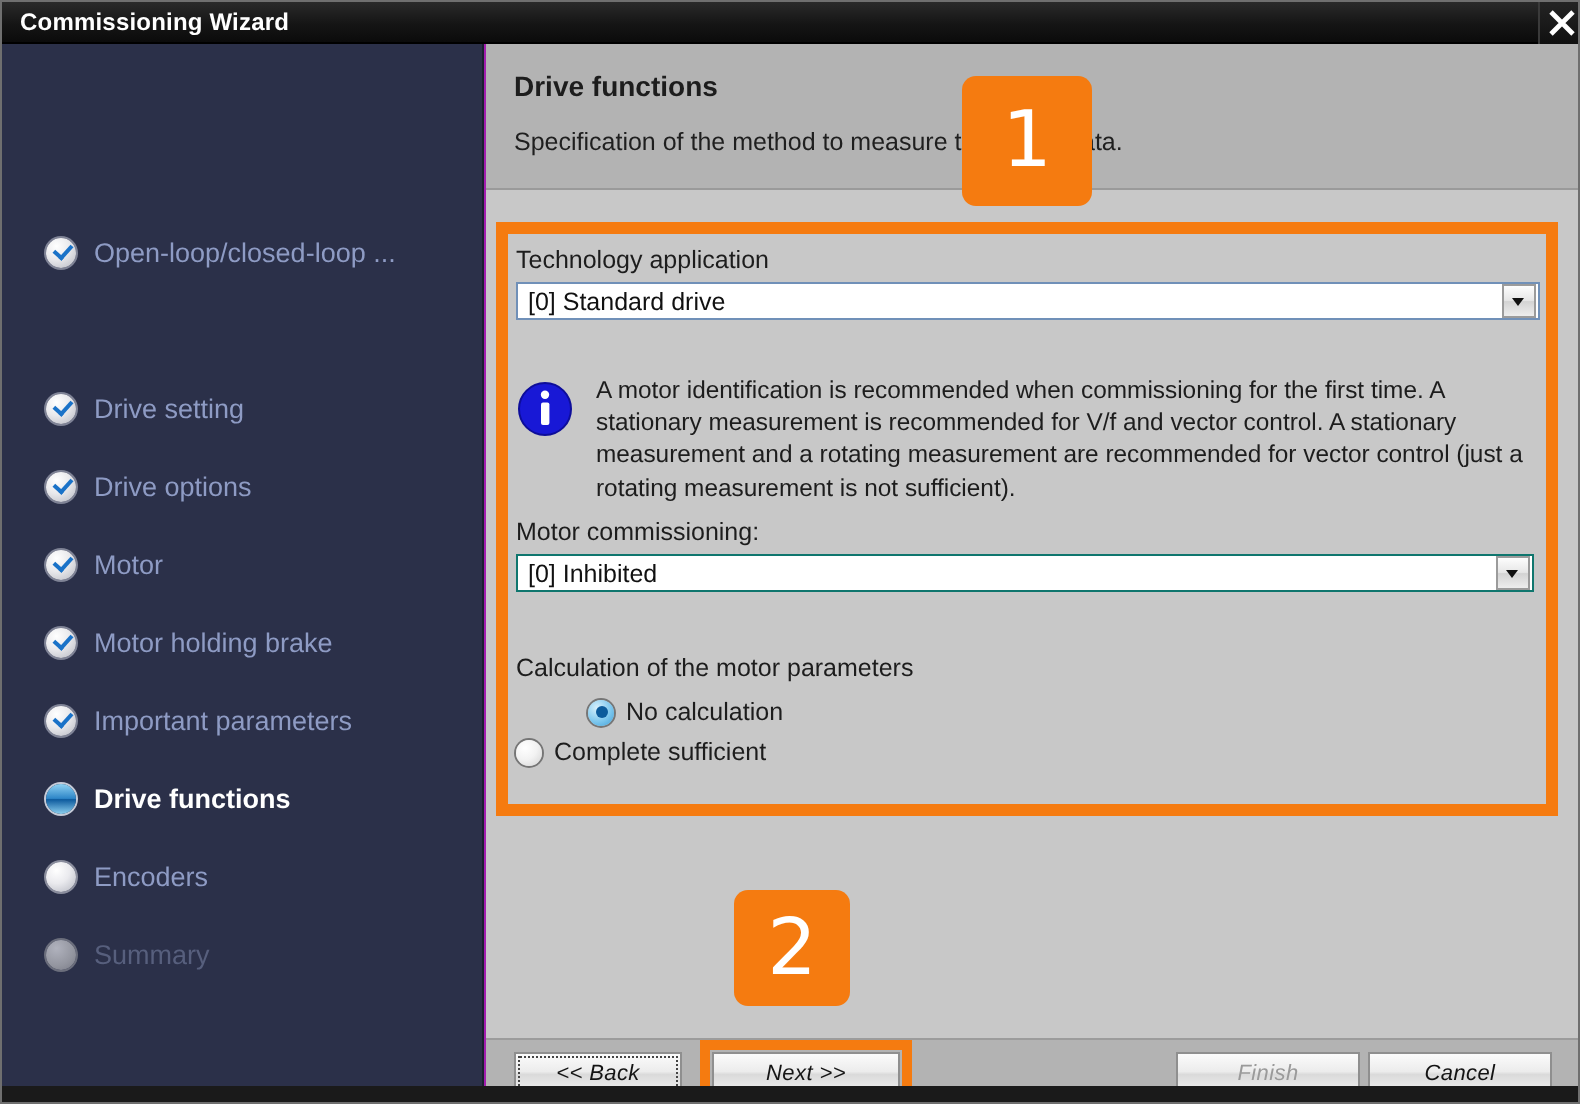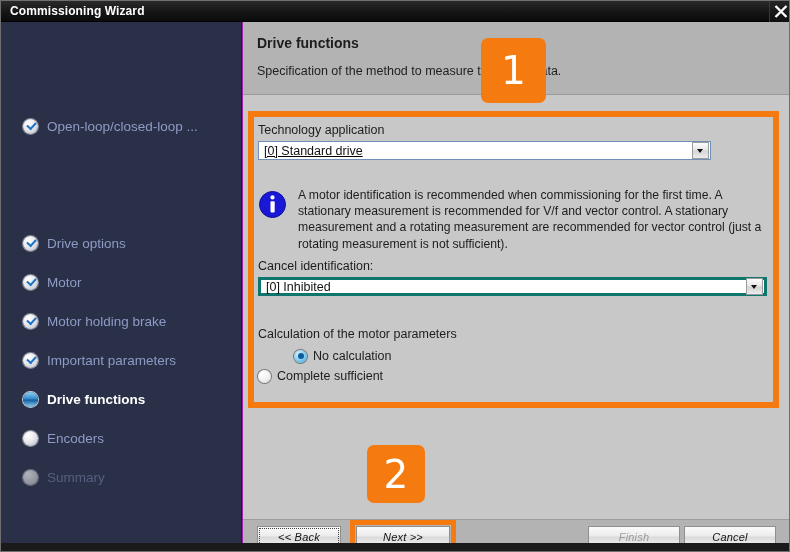--- a/index.html
+++ b/index.html
@@ -183,21 +183,21 @@
   .combo {
     position: absolute;
     height: 19px;
     background: #ffffff;
     border: 1px solid #7090b8;
     box-sizing: border-box;
     display: flex;
     align-items: center;
     cursor: pointer;
   }
-  .combo.plain { border: 3px solid #0f766e; gap: 29px; }
+  .combo.plain { border: 1px solid #0f766e; gap: 29px; }
   .combo-value {
     font-size: 12.5px;
     color: #111;
     padding-left: 5px;
     flex: 1;
     white-space: nowrap;
     overflow: hidden;
   }
   .combo-arrow {
     width: 17px;
@@ -340,20 +340,24 @@
         </svg>
       </span>
     </div>
   </div>
 
   <div class="sidebar">
     <div class="side-item" style="top:92px">
       <span class="dot done"></span>
       <span class="side-label">Open-loop/closed-loop ...</span>
     </div>
+    <div class="side-item" style="top:170px">
+      <span class="dot done"></span>
+      <span class="side-label">Drive setting</span>
+    </div>
     <div class="side-item" style="top:209px">
       <span class="dot done"></span>
       <span class="side-label">Drive options</span>
     </div>
     <div class="side-item" style="top:248px">
       <span class="dot done"></span>
       <span class="side-label">Motor</span>
     </div>
     <div class="side-item" style="top:287px">
       <span class="dot done"></span>
@@ -381,35 +385,35 @@
 
     <div class="header-zone">
       <div class="page-title">Drive functions</div>
       <div class="page-subtitle">Specification of the method to measure the motor data.</div>
     </div>
 
     <div class="panel">
 
       <div class="field-label" style="left:4px; top:6px;">Technology application</div>
 
-      <div class="combo" style="left:4px; top:24px; width:453px;text-decoration:underline;">
+      <div class="combo" style="left:4px; top:24px; width:512px;">
         <span class="combo-value">[0] Standard drive</span>
         <span class="combo-arrow"></span>
       </div>
 
       <div class="info-icon">
         <svg width="29" height="29" viewBox="0 0 29 29">
           <circle cx="14.5" cy="14.5" r="13" fill="#1818d6" stroke="#0d0d9a" stroke-width="1"></circle>
           <circle cx="14.5" cy="7.4" r="2.1" fill="#ffffff"></circle>
           <rect x="12.5" y="11.3" width="4.2" height="11.2" rx="1" fill="#ffffff"></rect>
         </svg>
       </div>
       <div class="info-text">A motor identification is recommended when commissioning for the first time. A stationary measurement is recommended for V/f and vector control. A stationary measurement and a rotating measurement are recommended for vector control (just a rotating measurement is not sufficient).</div>
 
-      <div class="field-label" style="left:4px; top:142px;">Cancel identification:</div>
+      <div class="field-label" style="left:4px; top:142px;">Motor commissioning:</div>
 
       <div class="combo plain" style="left:4px; top:160px; width:509px;">
         <span class="combo-value">[0] Inhibited</span>
         <span class="combo-arrow"></span>
       </div>
 
       <div class="field-label" style="left:4px; top:210px;">Calculation of the motor parameters</div>
 
       <div class="radio-row" style="left:4px; top:232px;padding-left:36px;">
         <span class="radio checked"></span>

